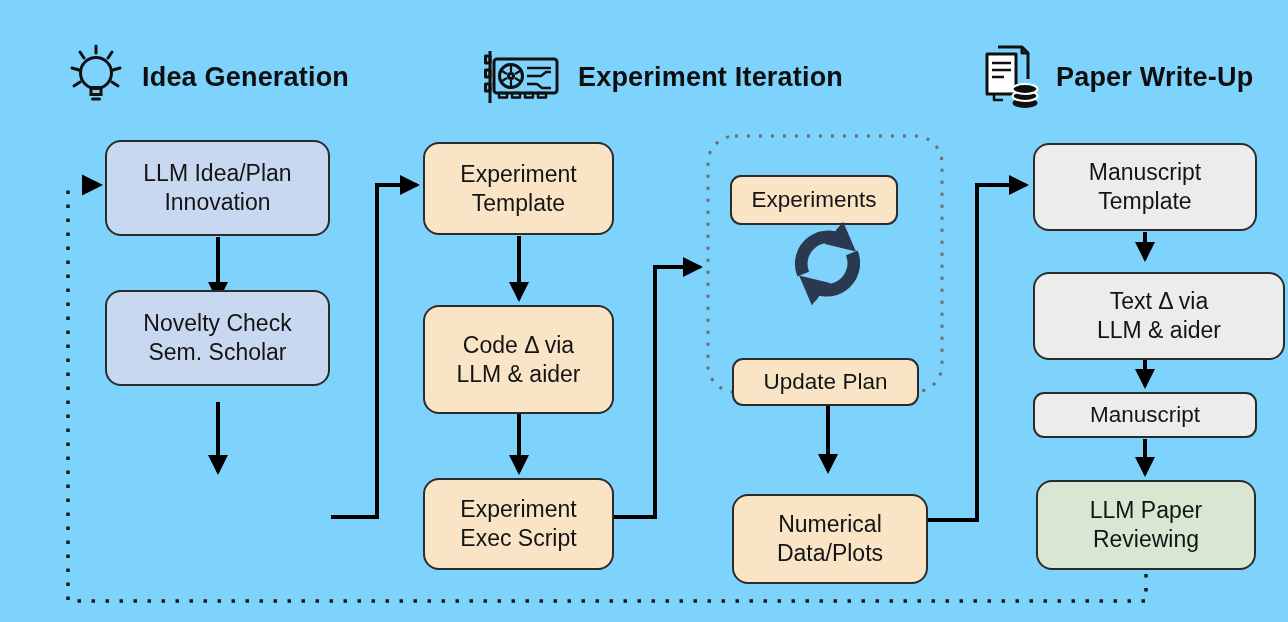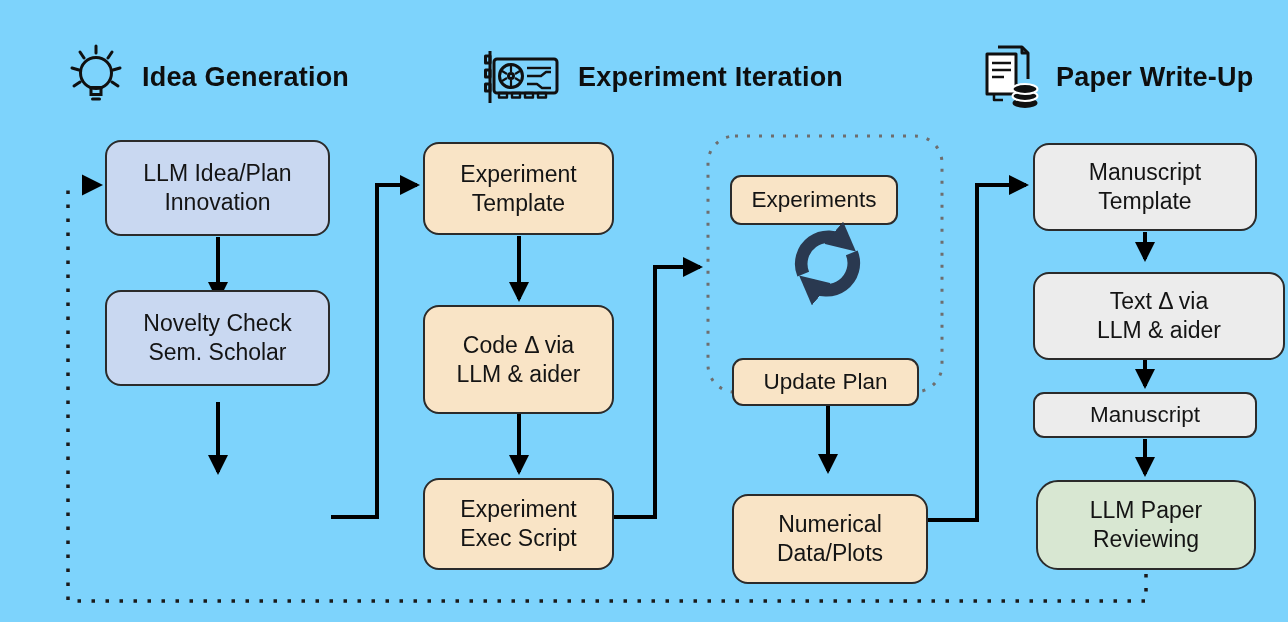--- a/index.html
+++ b/index.html
@@ -14,21 +14,21 @@
     position:absolute;display:flex;align-items:center;justify-content:center;
     text-align:center;border:2.5px solid var(--box-border,#2b2b2b);
     border-radius:16px;font-size:23px;line-height:1.26;color:#141414;
     box-sizing:border-box;padding:0 8px;
   }
   .box span{white-space:pre-line;}
   .small{border-radius:11px;font-size:22.5px;}
   .fill-idea{background:var(--idea-fill,#c9d8f1);}
   .fill-exp{background:var(--experiment-fill,#f9e4c6);}
   .fill-write{background:var(--writeup-fill,#ececec);}
-  .fill-review{background:var(--review-fill,#d8e7d2);border-radius:22px;}
+  .fill-review{background:var(--review-fill,#d8e7d2);}
   .icon-svg{display:block;}
 </style>
 </head>
 <body>
 
 <div class="canvas">
 
   <svg class="overlay" viewBox="0 0 1288 622">
     <defs>
       <marker id="arw" viewBox="0 0 10 10" refX="8.5" refY="5" markerWidth="22" markerHeight="20" markerUnits="userSpaceOnUse" orient="auto">

